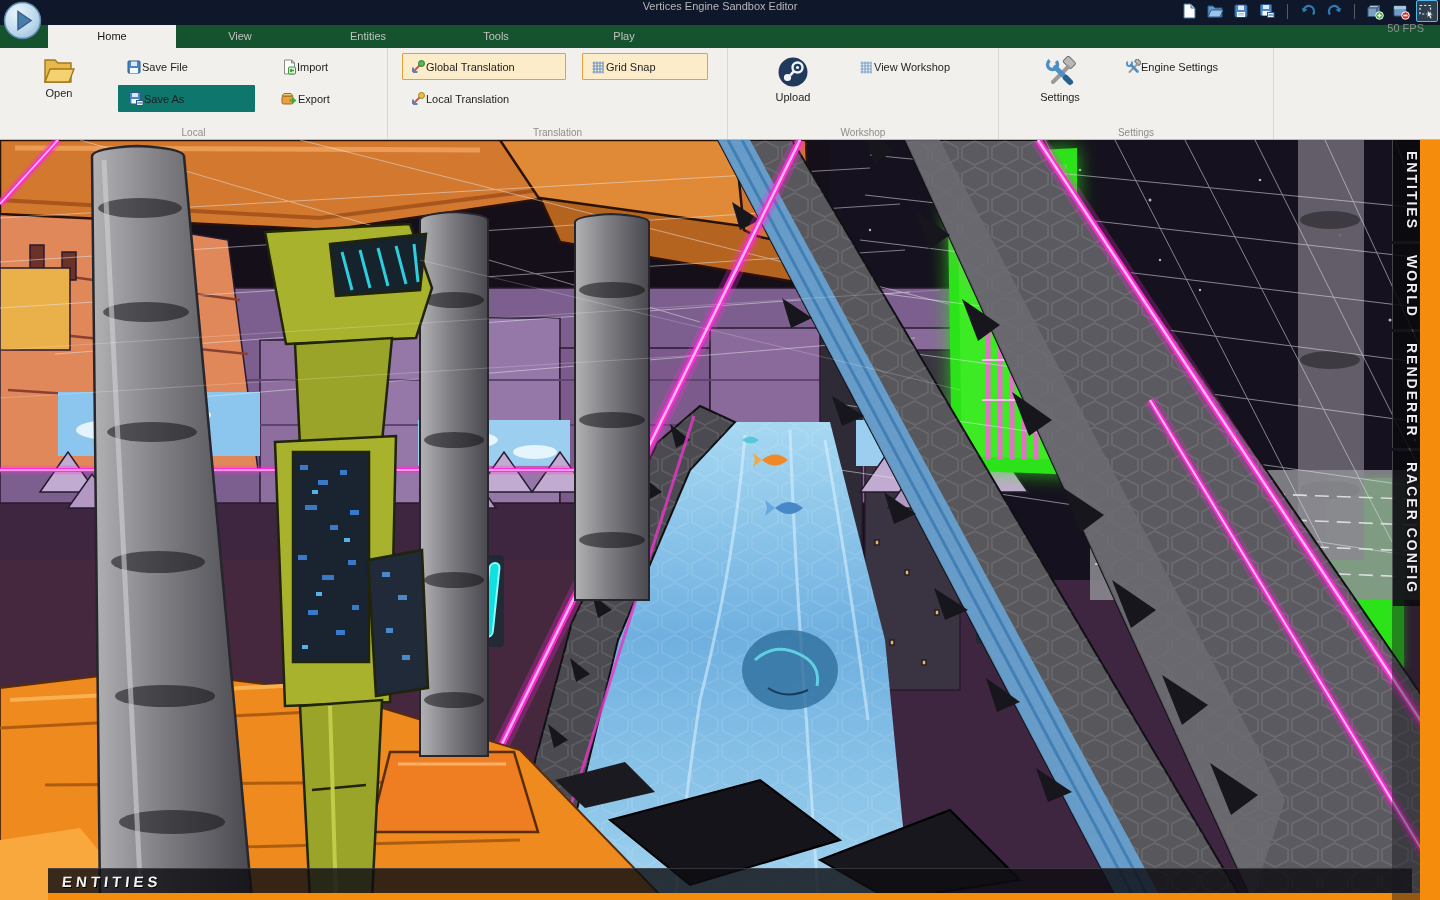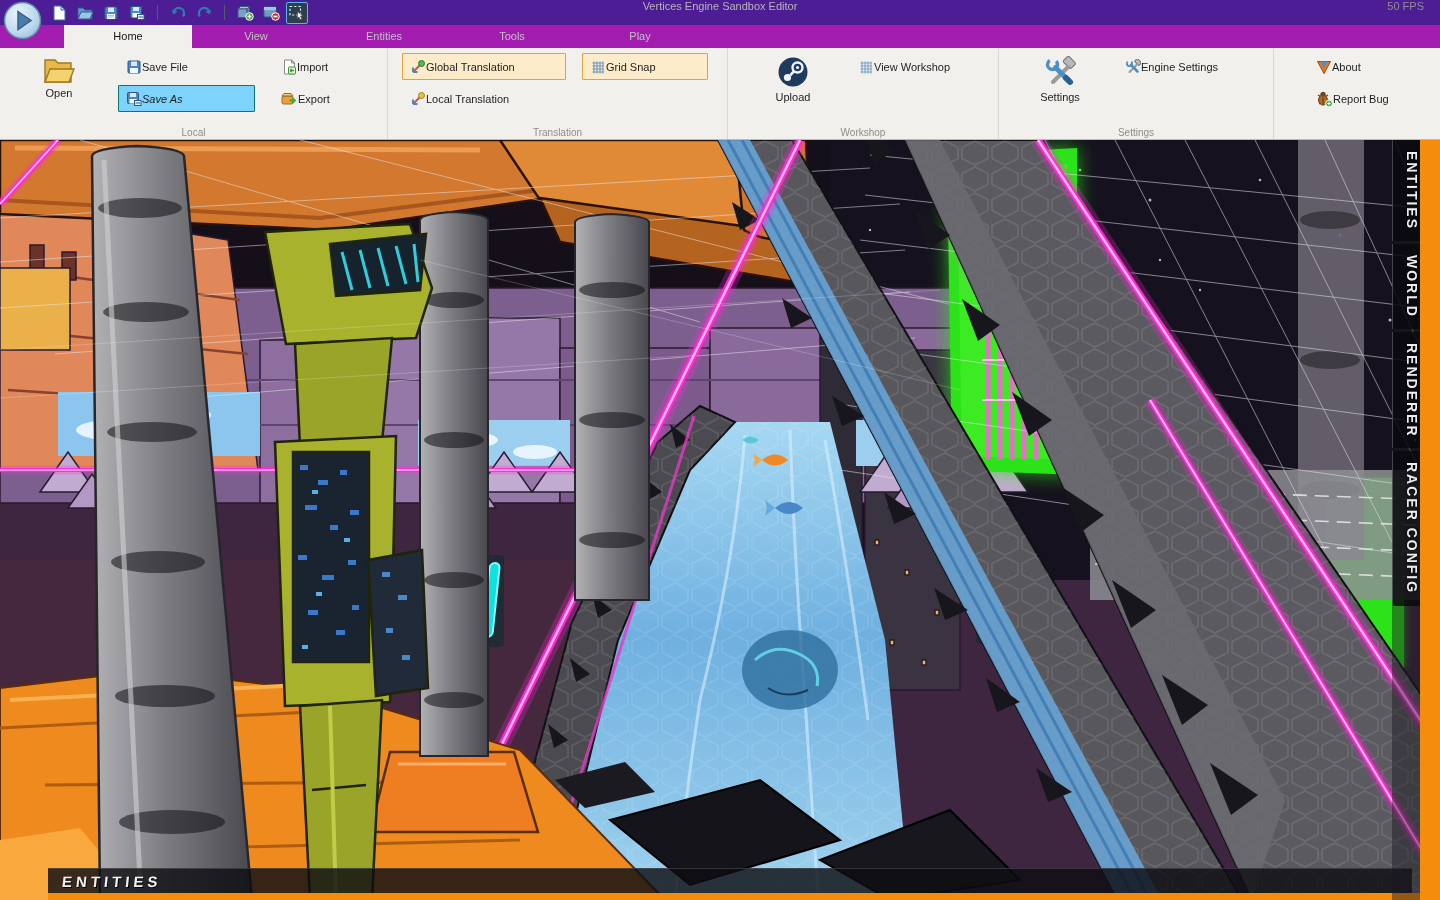--- a/index.html
+++ b/index.html
@@ -1,45 +1,45 @@
 <!DOCTYPE html>
 <html><head>
 <meta charset="utf-8">
 <style>
   * { box-sizing: border-box; margin: 0; padding: 0; }
   html,body { width:1440px; height:900px; overflow:hidden; background:#000;
     font-family:"Liberation Sans", sans-serif; }
   .app { position:relative; width:1440px; height:900px; background:#2b2b2e; }
 
   
-  .titlebar { position:relative; height:25px; background:#4c1d95; display:flex; align-items:flex-start; }
+  .titlebar { position:relative; height:25px; background:#0f172a; display:flex; align-items:flex-end;flex-direction:column; }
   .playbtn { position:absolute; left:3px; top:1px; width:39px; height:39px; z-index:20; cursor:pointer; }
   .qbar { display:flex; align-items:center; margin-left:46px; height:25px; }
   .qbtn { width:22px; height:22px; display:flex; align-items:center; justify-content:center;
           margin:0 2px; border:1px solid transparent; border-radius:2px; }
   .qbtn.sel { border:1px solid #56b8e8; background:#2e3e4c; }
   .qsep { width:1px; height:15px; background:#5a5a60; margin:0 7px; }
   .wintitle { position:absolute; left:50%; transform:translateX(-50%); font-size:11px; color:#b6b6b6; }
   .fps { margin-left:auto; padding-right:16px; font-size:11px; color:#8f8f8f; }
 
   
-  .tabbar { height:23px; background:#a21caf; display:flex; padding-left:64px; }
+  .tabbar { height:23px; background:#14532d; display:flex; padding-left:48px; }
   .tab { width:128px; text-align:center; line-height:23px; font-size:11px; color:#c2c2c2; cursor:pointer; }
   .tab.active { background:#f1f0ed; color:#141414; }
 
   
   .ribbon { height:92px; background:#f1f0ed; display:flex; border-bottom:1px solid #bdbbb7; }
   .rgroup { position:relative; border-right:1px solid #d9d7d3; padding:5px 6px 15px 10px; display:flex; align-items:flex-start; }
   .rgroup-label { position:absolute; bottom:1px; left:0; right:0; text-align:center; font-size:10px; color:#8f8d8a; }
   .bigbtn { width:62px; display:flex; flex-direction:column; align-items:center; gap:3px; padding-top:3px;
             font-size:11px; color:#1e1e1e; cursor:pointer; }
   .scol { display:flex; flex-direction:column; gap:5px; margin-left:8px; }
   .sbtn { display:flex; align-items:center; gap:0; font-size:11px; color:#1e1e1e; height:27px;
           padding:0 14px 0 7px; border:1px solid transparent; border-radius:1px; cursor:pointer; white-space:nowrap; }
-  .sbtn.hl-blue { border:1px solid #0f766e; background:#7dd3fc;font-style:italic; }
+  .sbtn.hl-blue { border:3px solid #0f766e; background:#0f766e; }
   .sbtn.hl-orange { border:1px solid #e2a13c; background:#fcecca; }
   .w-file   { width:388px; }
   .w-trans  { width:340px; }
   .w-work   { width:271px; }
   .w-set    { width:275px; }
   .w-about  { flex:1; border-right:none; }
 
   
   .viewport { position:relative; width:1440px; height:760px; overflow:hidden; background:#150f1a; }
   .scene { position:absolute; inset:0; display:block; }
@@ -288,43 +288,20 @@
             <path d="M12 5.5 L4.5 13" stroke="#9a9a9a" stroke-width="2" stroke-linecap="round"></path>
             <circle cx="4.5" cy="4.5" r="2.6" fill="none" stroke="#4a90c8" stroke-width="1.8" stroke-dasharray="10 4"></circle>
             <path d="M6 6 L12.5 12.5" stroke="#4a90c8" stroke-width="2.6" stroke-linecap="round"></path>
           </svg>
           <span>Engine Settings</span>
         </div>
       </div>
       <div class="rgroup-label">Settings</div>
     </div>
 
-    <div class="rgroup w-about">
-      <div class="scol" style="margin-left:24px;">
-        <div class="sbtn">
-          <svg width="16" height="16" viewBox="0 0 16 16">
-            <path d="M1.5 2.5 h13 L8 14.5 Z" fill="#e87820" stroke="#a04a10"></path>
-            <path d="M4.5 2.5 h7 L8 9 Z" fill="#4a90d0"></path>
-          </svg>
-          <span>About</span>
-        </div>
-        <div class="sbtn">
-          <svg width="17" height="16" viewBox="0 0 17 16">
-            <path d="M2 4 l3 2 M2 9 l3 0 M3 13 l2.5 -1.5 M12 4 l-3 2 M12.5 9 l-3 0" stroke="#6a3a10" stroke-width="1.2"></path>
-            <circle cx="7" cy="3.5" r="2.2" fill="#8a4a18" stroke="#5a2a08"></circle>
-            <ellipse cx="7" cy="9" rx="4.4" ry="5" fill="#b06a28" stroke="#6a3a10"></ellipse>
-            <path d="M7 4.5 v9" stroke="#6a3a10"></path>
-            <circle cx="13" cy="12.5" r="3.4" fill="#3aa83a" stroke="#fff"></circle>
-            <path d="M13 10.8 v3.4 M11.3 12.5 h3.4" stroke="#fff" stroke-width="1.2"></path>
-          </svg>
-          <span>Report Bug</span>
-        </div>
-      </div>
-      <div class="rgroup-label"></div>
-    </div>
   </div>
 
   <div class="viewport">
     <svg class="scene" width="1440" height="760" viewBox="0 0 1440 760" preserveAspectRatio="none">
       <defs>
         <pattern id="hex" width="30" height="26" patternUnits="userSpaceOnUse">
           <path d="M15 1 L28 7.5 L28 18.5 L15 25 L2 18.5 L2 7.5 Z" fill="none" stroke="rgba(255,255,255,0.10)" stroke-width="1.6"></path>
         </pattern>
         <linearGradient id="pil" x1="0" y1="0" x2="1" y2="0">
           <stop offset="0" stop-color="#b2b1b4"></stop>

